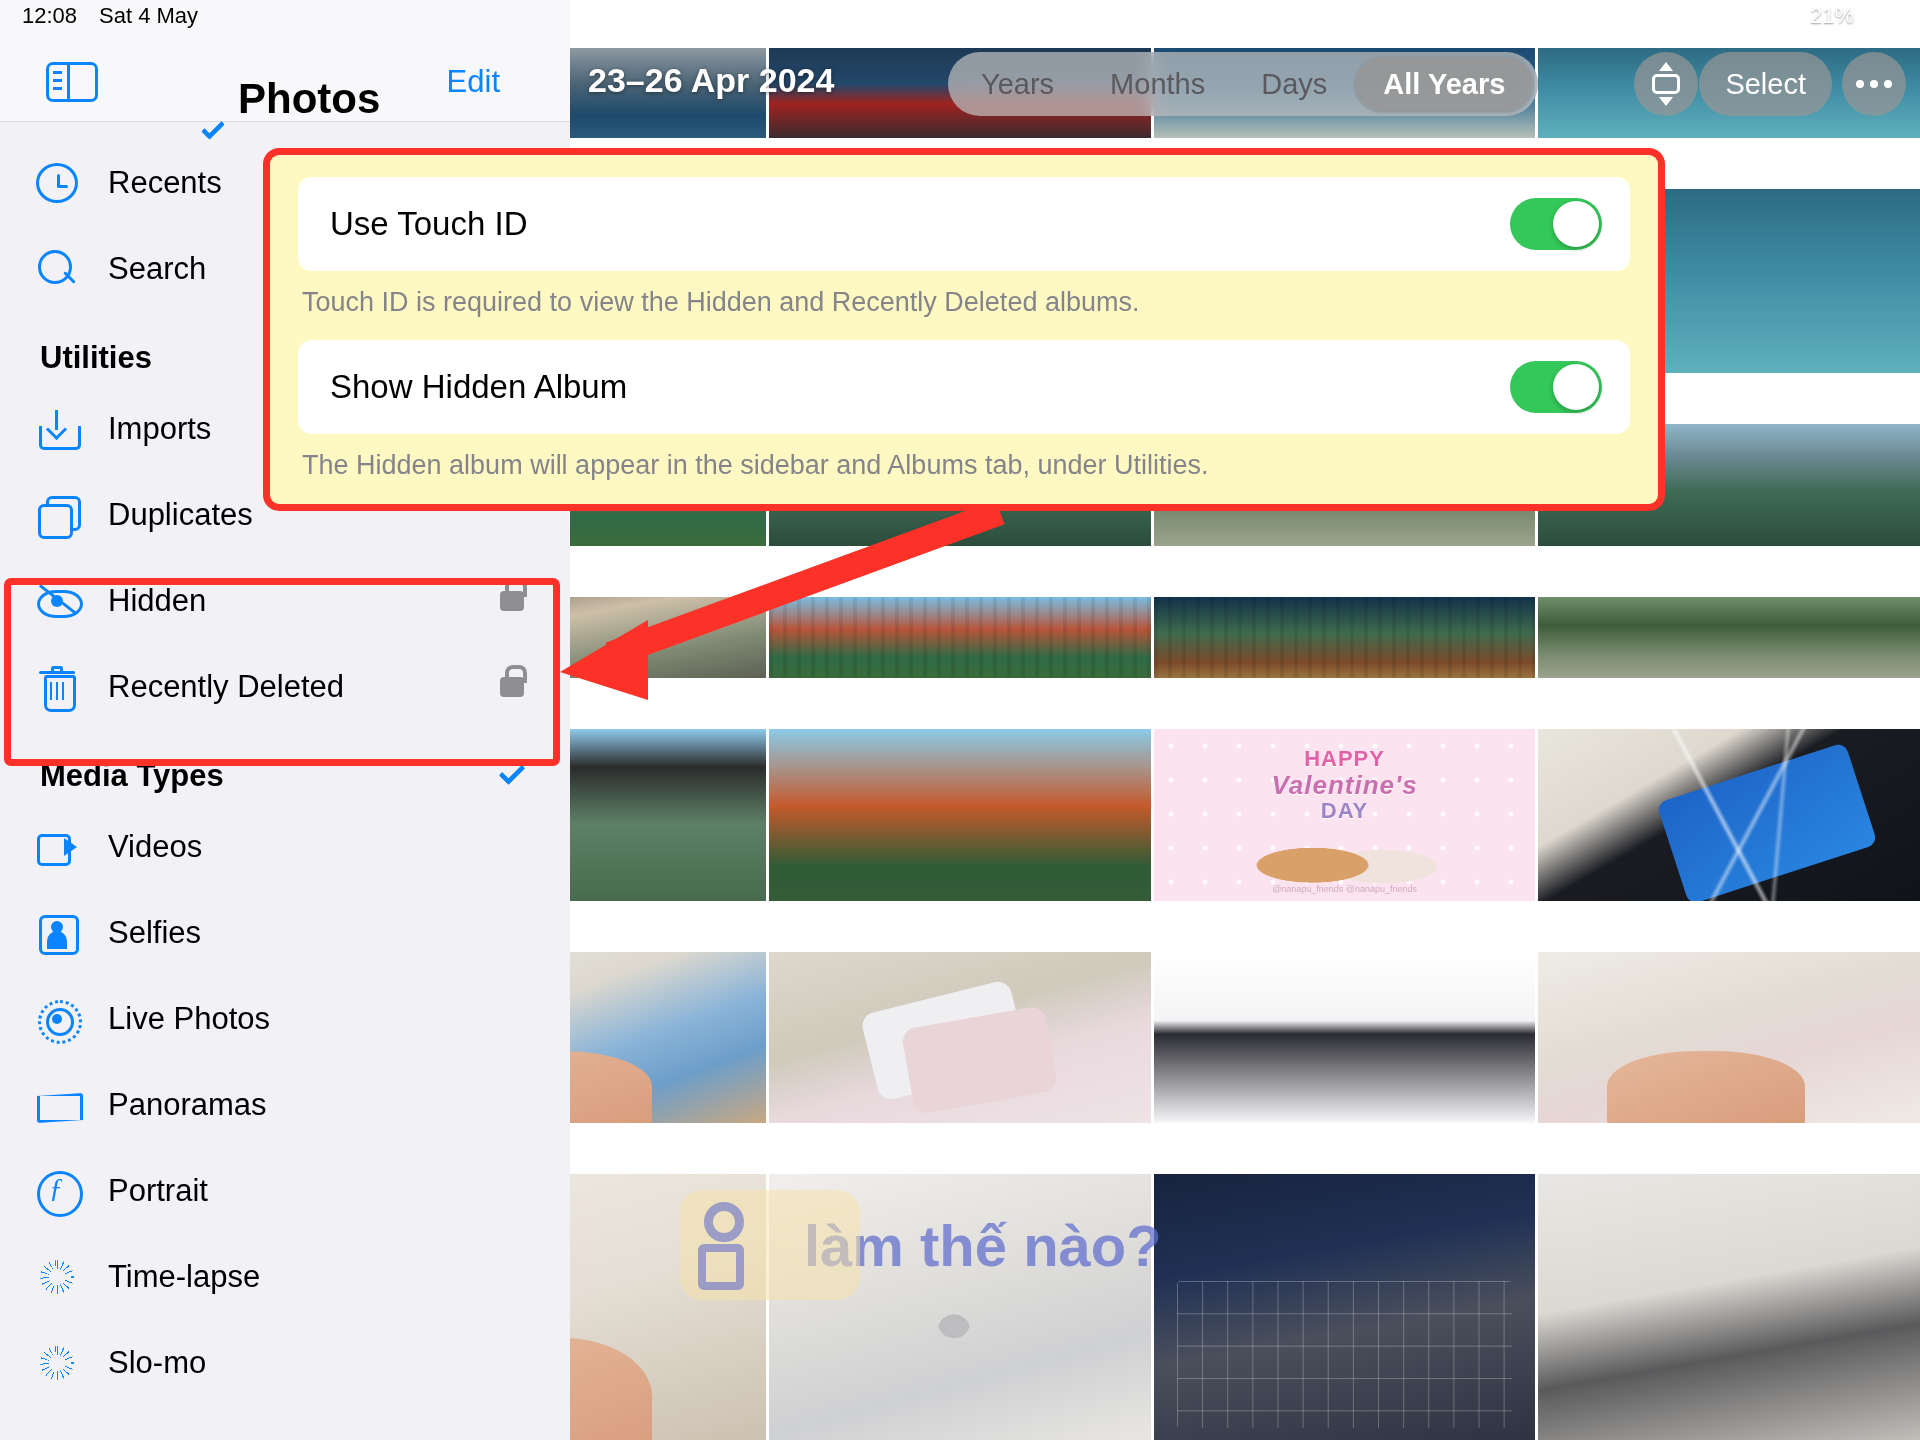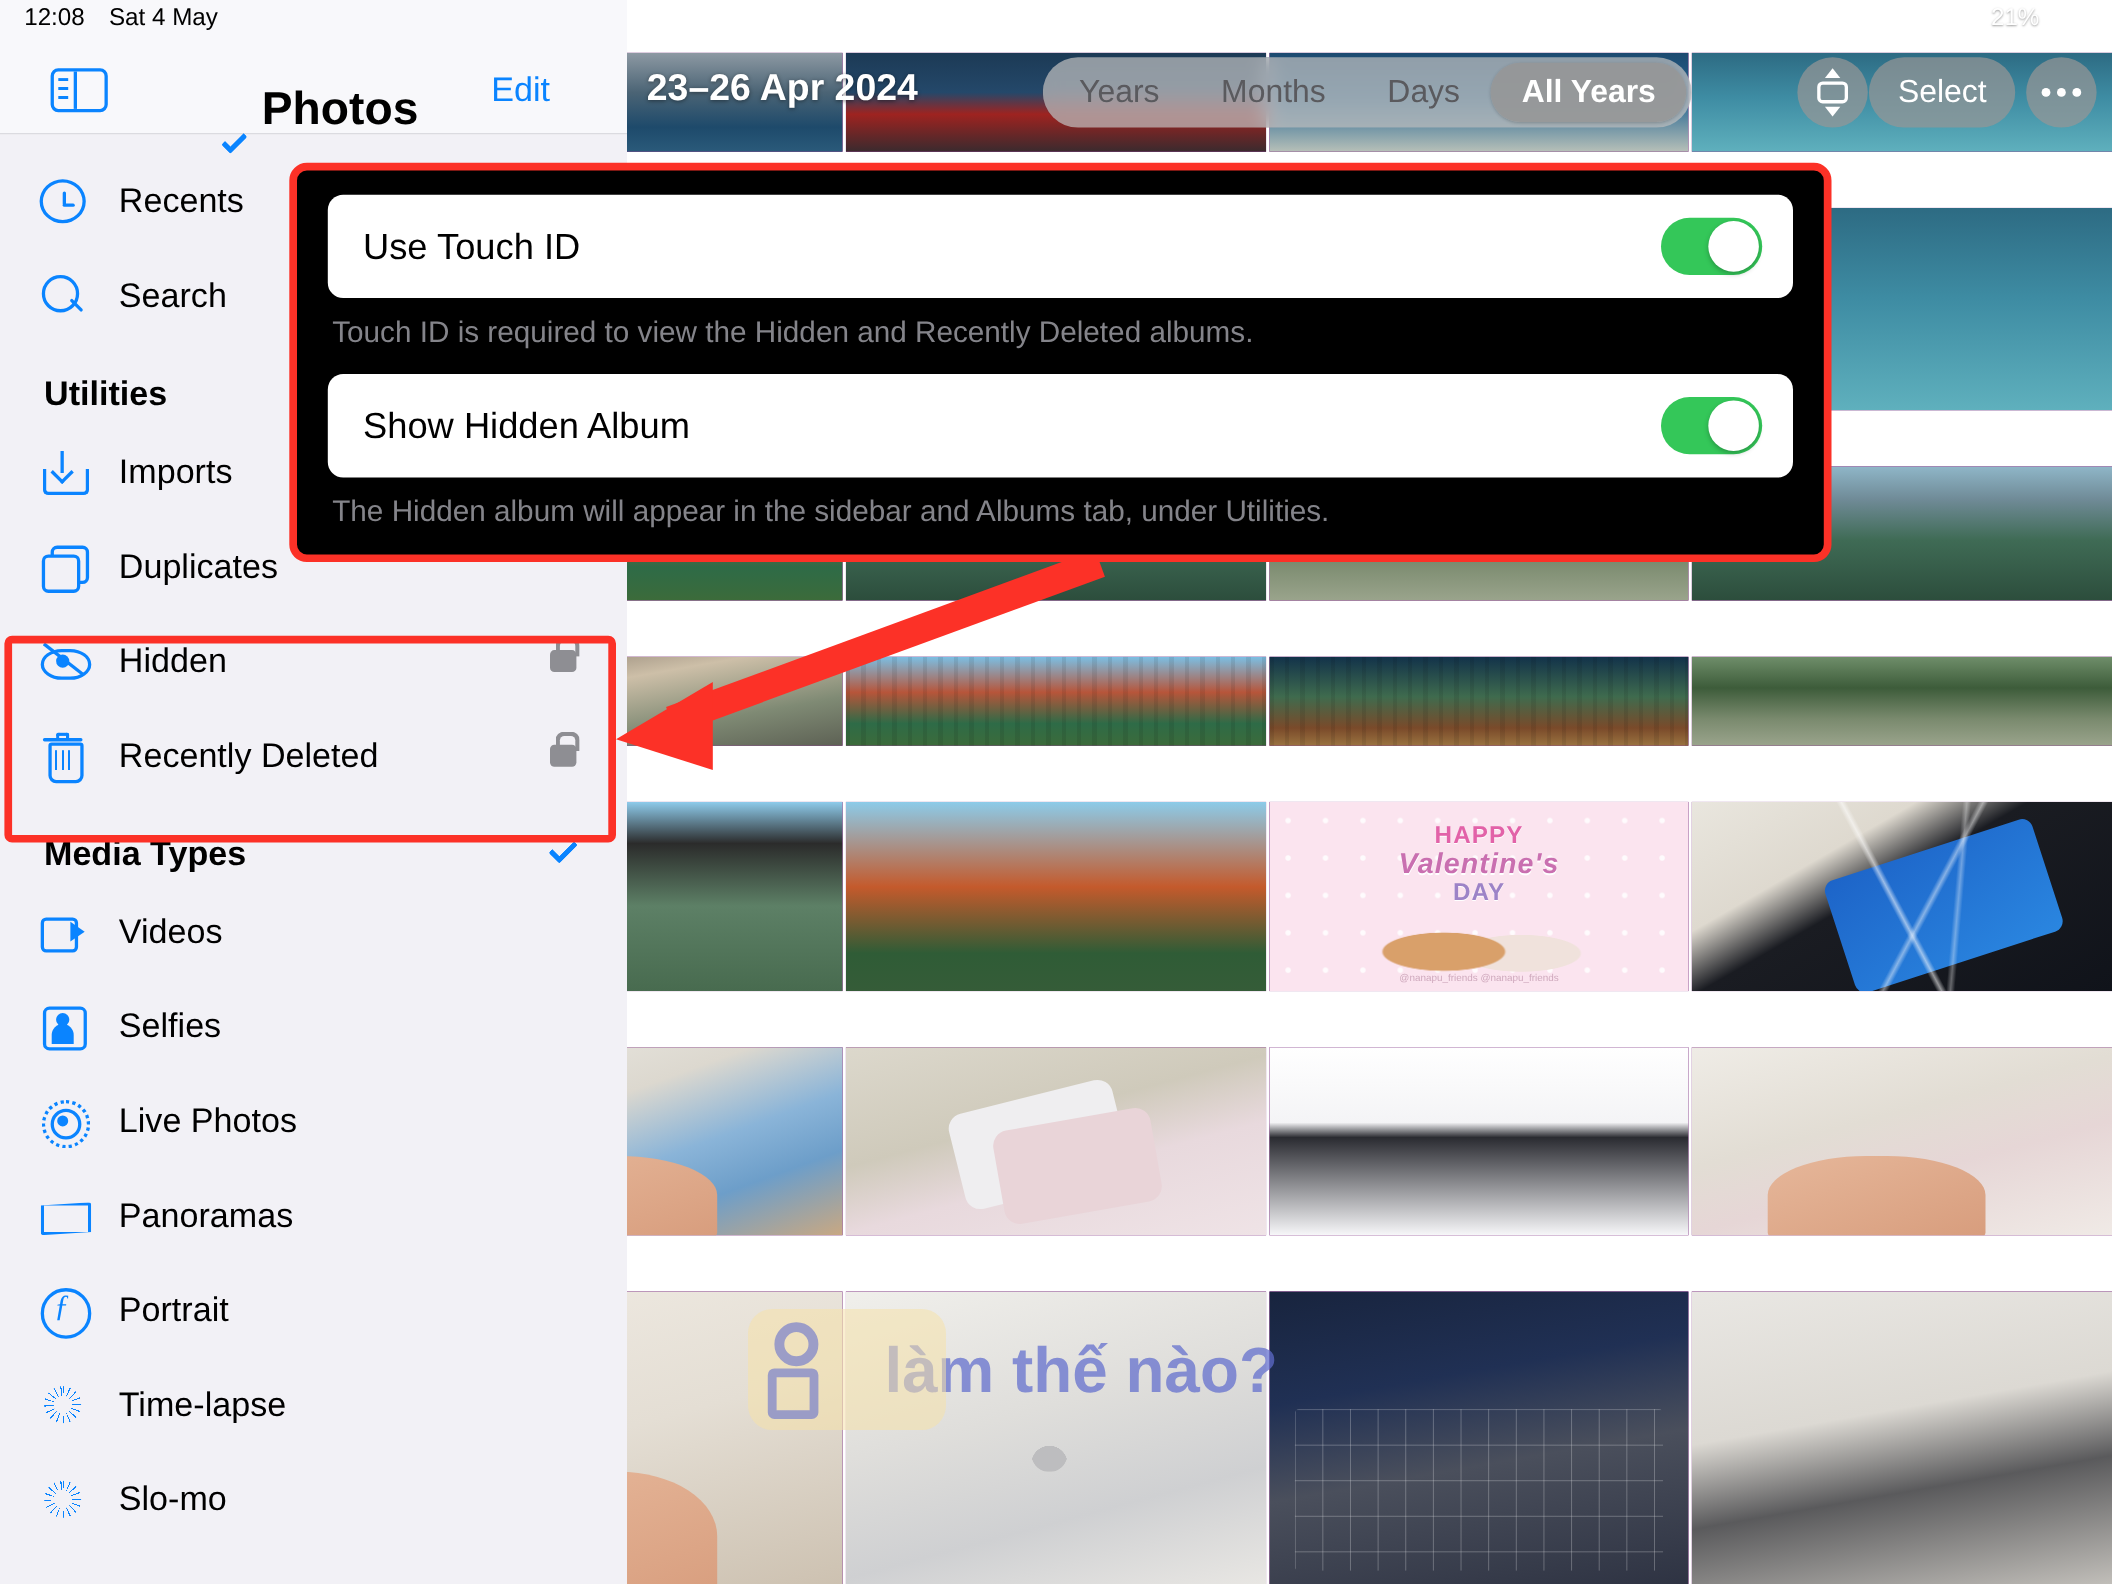--- a/index.html
+++ b/index.html
@@ -26,21 +26,21 @@
   .photo-row {
     display: flex;
     width: 1920px;
     gap: 3px;
     margin-bottom: 3px;
   }
   .photo-cell {
     flex: 1 1 0;
     position: relative;
     overflow: hidden;
-    background: #701a75;
+    background: #000000;
     margin-top: 48px;
   }
   .photo-cell .ph { position: absolute; inset: 0; }
   .road       { background: linear-gradient(175deg,#9aa4a8 0%,#6f7b80 45%,#848f92 100%); }
   .temple     { background: linear-gradient(180deg,#7bbfe4 0%,#b7553a 40%,#2e6b47 75%,#3c6b3a 100%); }
   .temple2    { background: linear-gradient(180deg,#12324a 0%,#3f6b4e 45%,#7a4a2a 80%,#9a7340 100%); }
   .pagoda     { background: linear-gradient(180deg,#8cc8ea 0%,#8cc8ea 40%,#6b4a2f 65%,#4a3a24 100%); }
   .greenroof  { background: linear-gradient(180deg,#8ecbeb 0%,#2b2b2b 22%,#5d8066 55%,#486b4f 100%); }
   .orangepag  { background: linear-gradient(180deg,#8ccbe9 0%,#c45a2c 45%,#2f5c36 80%,#355c38 100%); }
   .valentine  { background: #fbe4ef; }
@@ -403,21 +403,21 @@
     z-index: 15;
     display:flex; align-items:center; justify-content:center; gap:6px;
   }
   #tb-more i { width:8px;height:8px;border-radius:50%;background:#fff;display:block; }
 
   
   #settings-overlay {
     position: absolute;
     left: 263px; top: 148px;
     width: 1402px; height: 363px;
-    background: #000000;
+    background: #fef9c3;
     border: 7px solid #fc3127;
     border-radius: 16px;
     z-index: 30;
     overflow: hidden;
   }
   .set-row {
     margin: 22px 28px 0 28px;
     height: 94px;
     background: #ffffff;
     border-radius: 14px;

